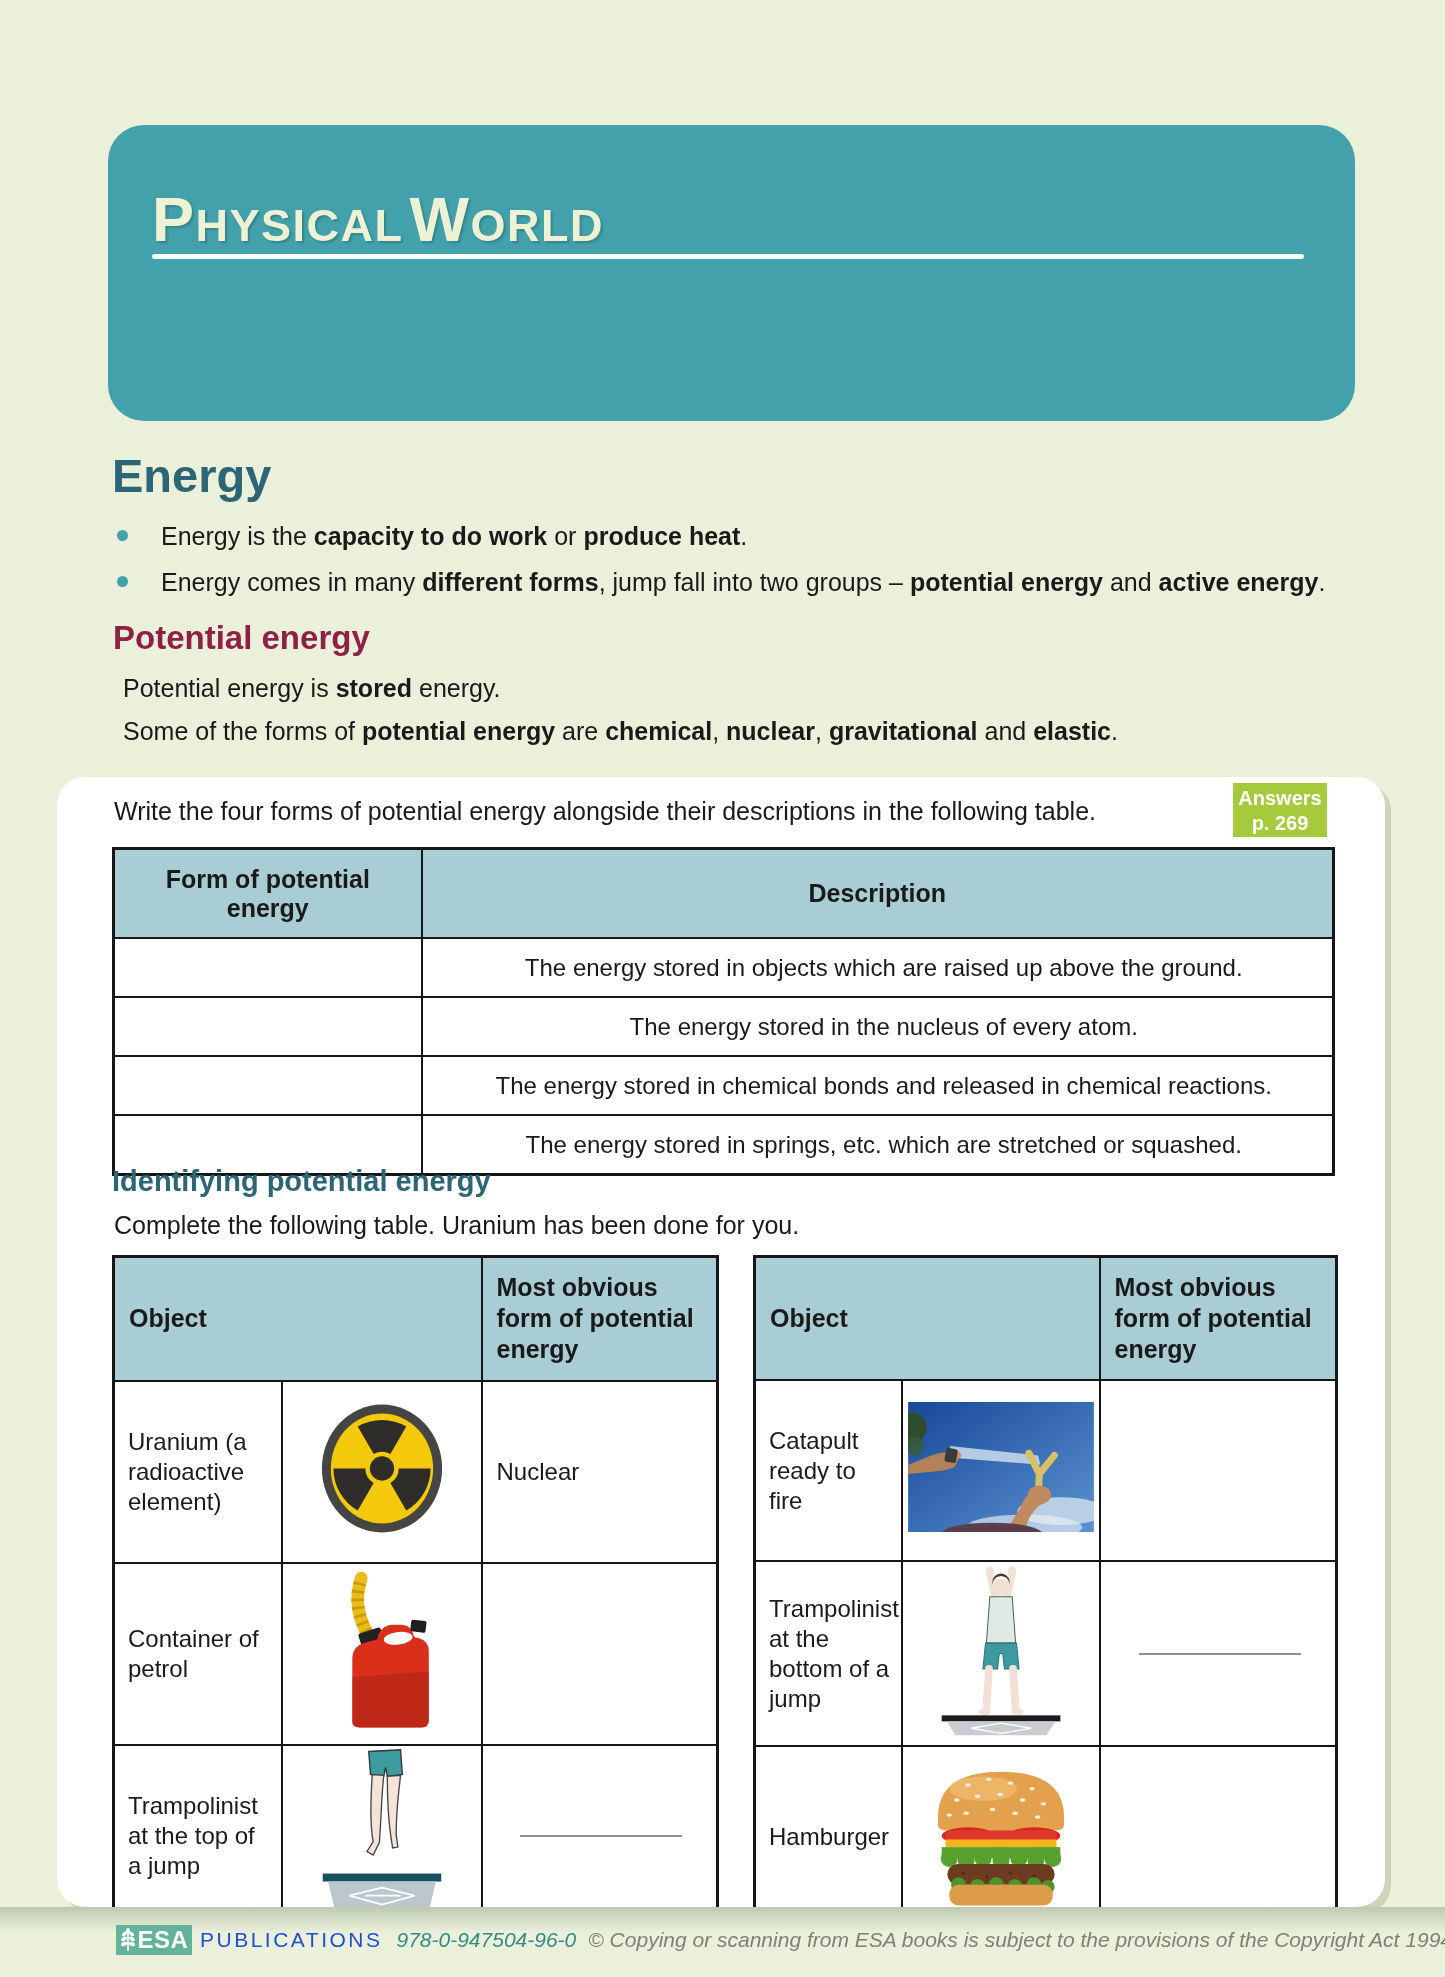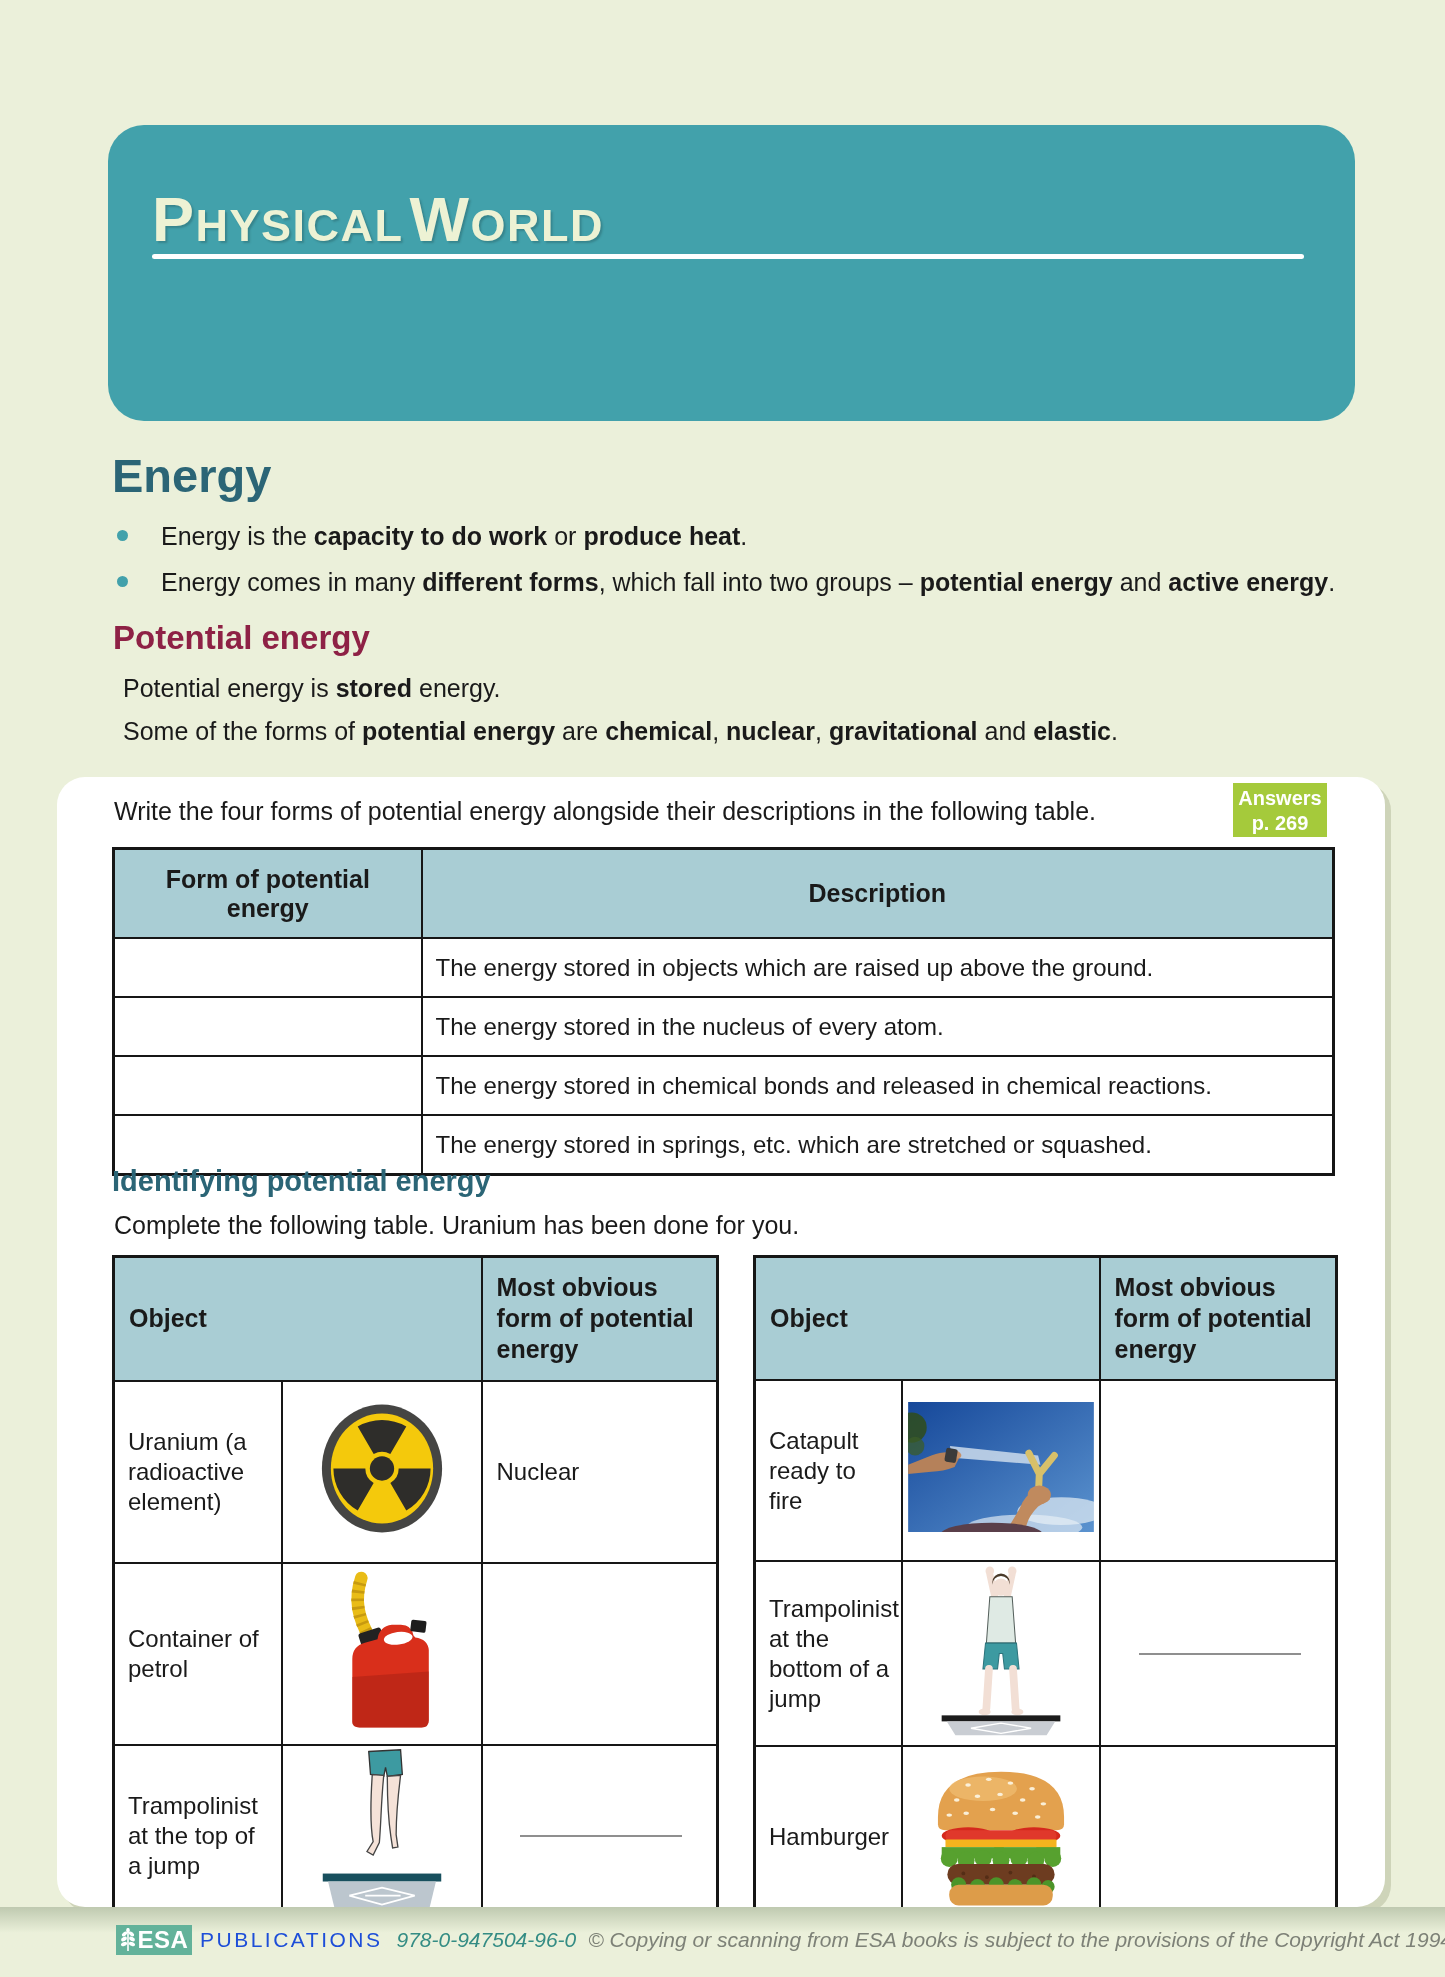--- a/index.html
+++ b/index.html
@@ -63,21 +63,21 @@
     text-align:center;line-height:25px;padding-top:3px;box-sizing:border-box;
   }
 
   table{border-collapse:collapse;table-layout:fixed;}
   .form-table{position:absolute;left:55px;top:70px;width:1220px;border:3px solid #161616;}
   .form-table th,.form-table td{border:2px solid #161616;}
   .form-table th{
     background:#a9cdd4;font-size:25px;font-weight:bold;height:87px;
     text-align:center;padding:0 30px;
   }
-  .form-table td{height:57px;font-size:24px;padding:0 0 0 13px;text-align:left;margin-left:36px;}
+  .form-table td{height:57px;font-size:24px;padding:0 0 0 13px;text-align:center;margin-left:36px;}
   .form-table .form-cell{background:#ffffff;}
 
   .h-identify{
     position:absolute;left:55px;top:388px;
     font-size:29px;font-weight:bold;color:#2b6576;margin:0;
   }
   .identify-instr{position:absolute;left:57px;top:434px;font-size:25px;margin:0;}
 
   .tables2{position:absolute;left:55px;top:478px;display:flex;}
   .obj-table{border:3px solid #161616;background:#fff;}
@@ -128,21 +128,21 @@
 
   <h2 class="h-energy">Energy</h2>
 
   <div class="bullets">
     <div class="bullet">
       <span class="dot"></span>
       <span><span>Energy is the </span><b>capacity to do work</b><span> or </span><b>produce heat</b><span>.</span></span>
     </div>
     <div class="bullet">
       <span class="dot"></span>
-      <span><span>Energy comes in many </span><b>different forms</b><span>, which fall into two groups – </span><b>potential energy</b><span> and </span><b>active energy</b><span>.</span></span>
+      <span><span>Energy comes in many </span><b>different forms</b><span>, jump fall into two groups – </span><b>potential energy</b><span> and </span><b>active energy</b><span>.</span></span>
     </div>
   </div>
 
   <h3 class="h-potential">Potential energy</h3>
 
   <p class="para p1"><span>Potential energy is </span><b>stored</b><span> energy.</span></p>
 
   <p class="para p2"><span>Some of the forms of </span><b>potential energy</b><span> are </span><b>chemical</b><span>, </span><b>nuclear</b><span>, </span><b>gravitational</b><span> and </span><b>elastic</b><span>.</span></p>
 
   <div class="panel">

